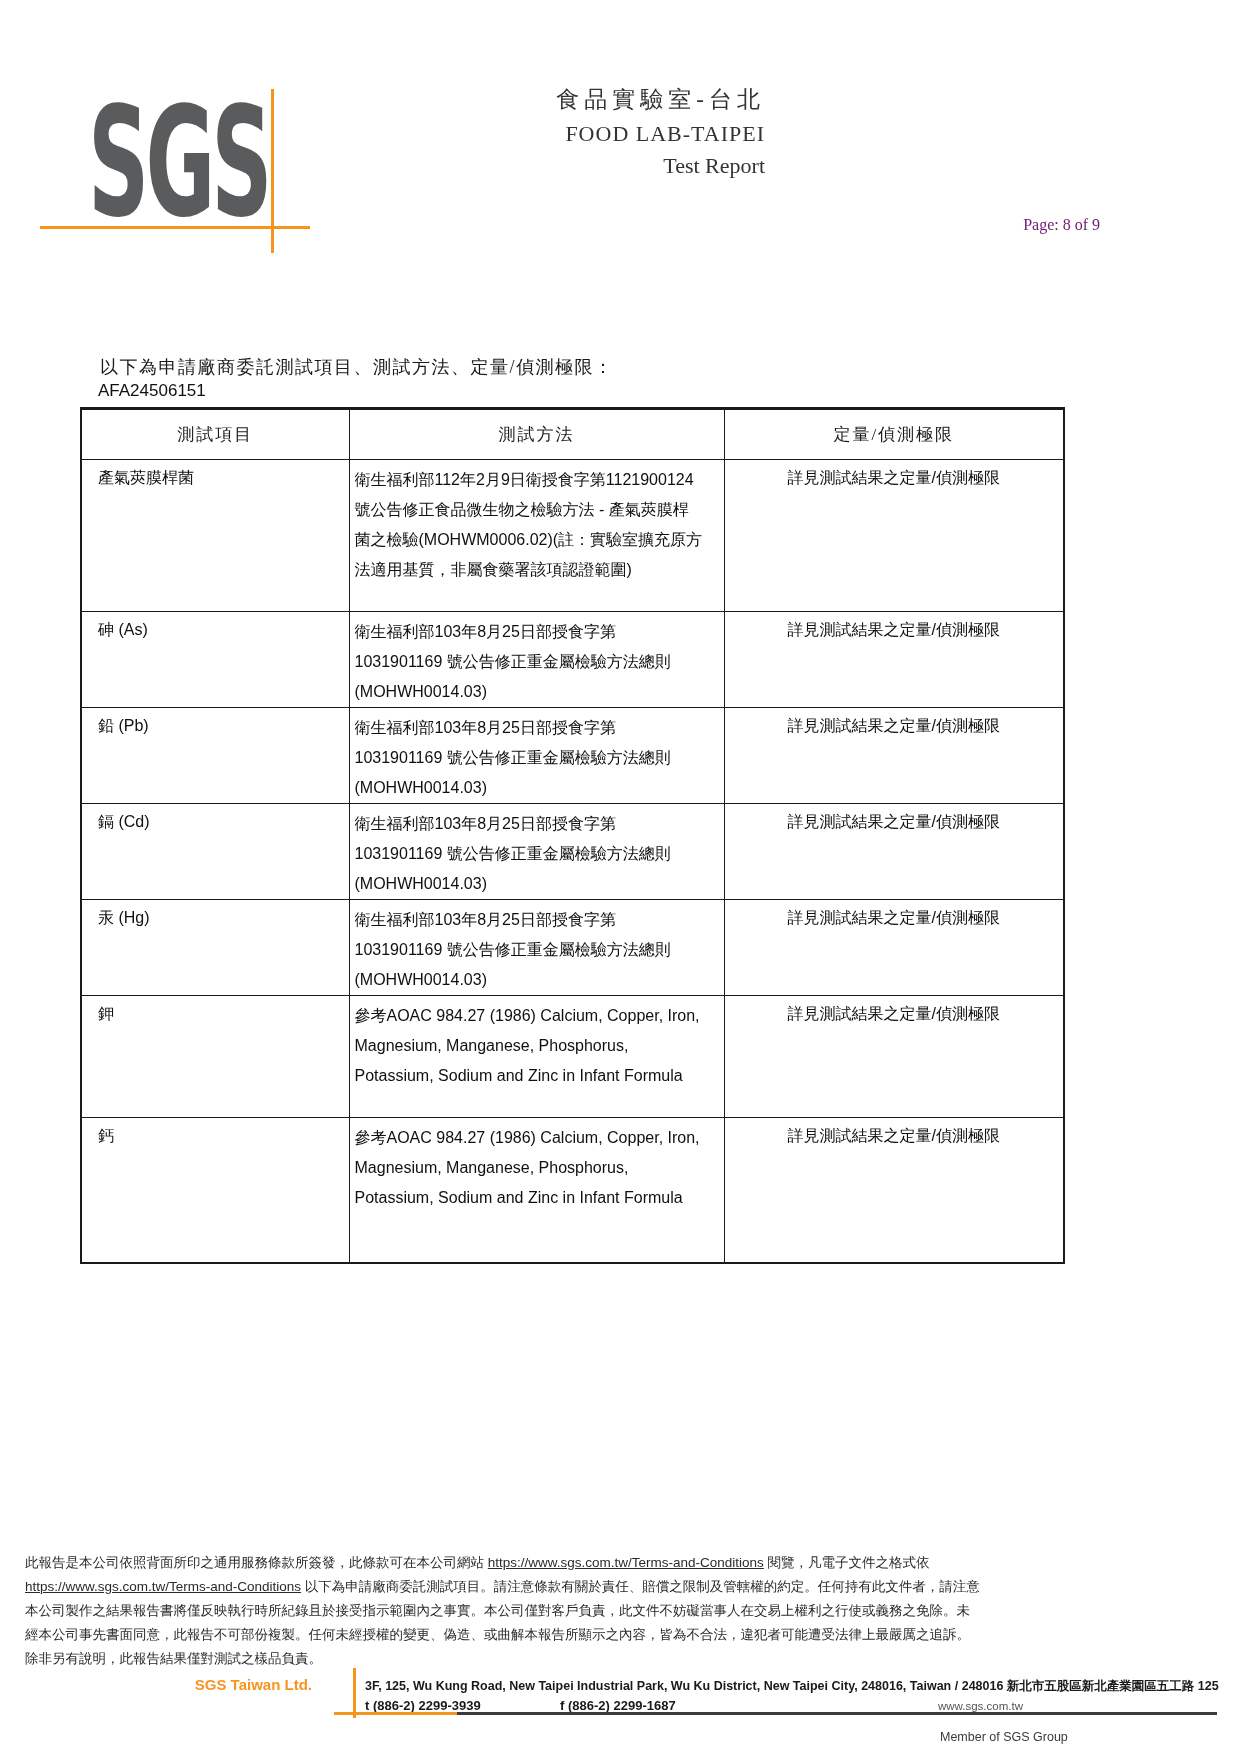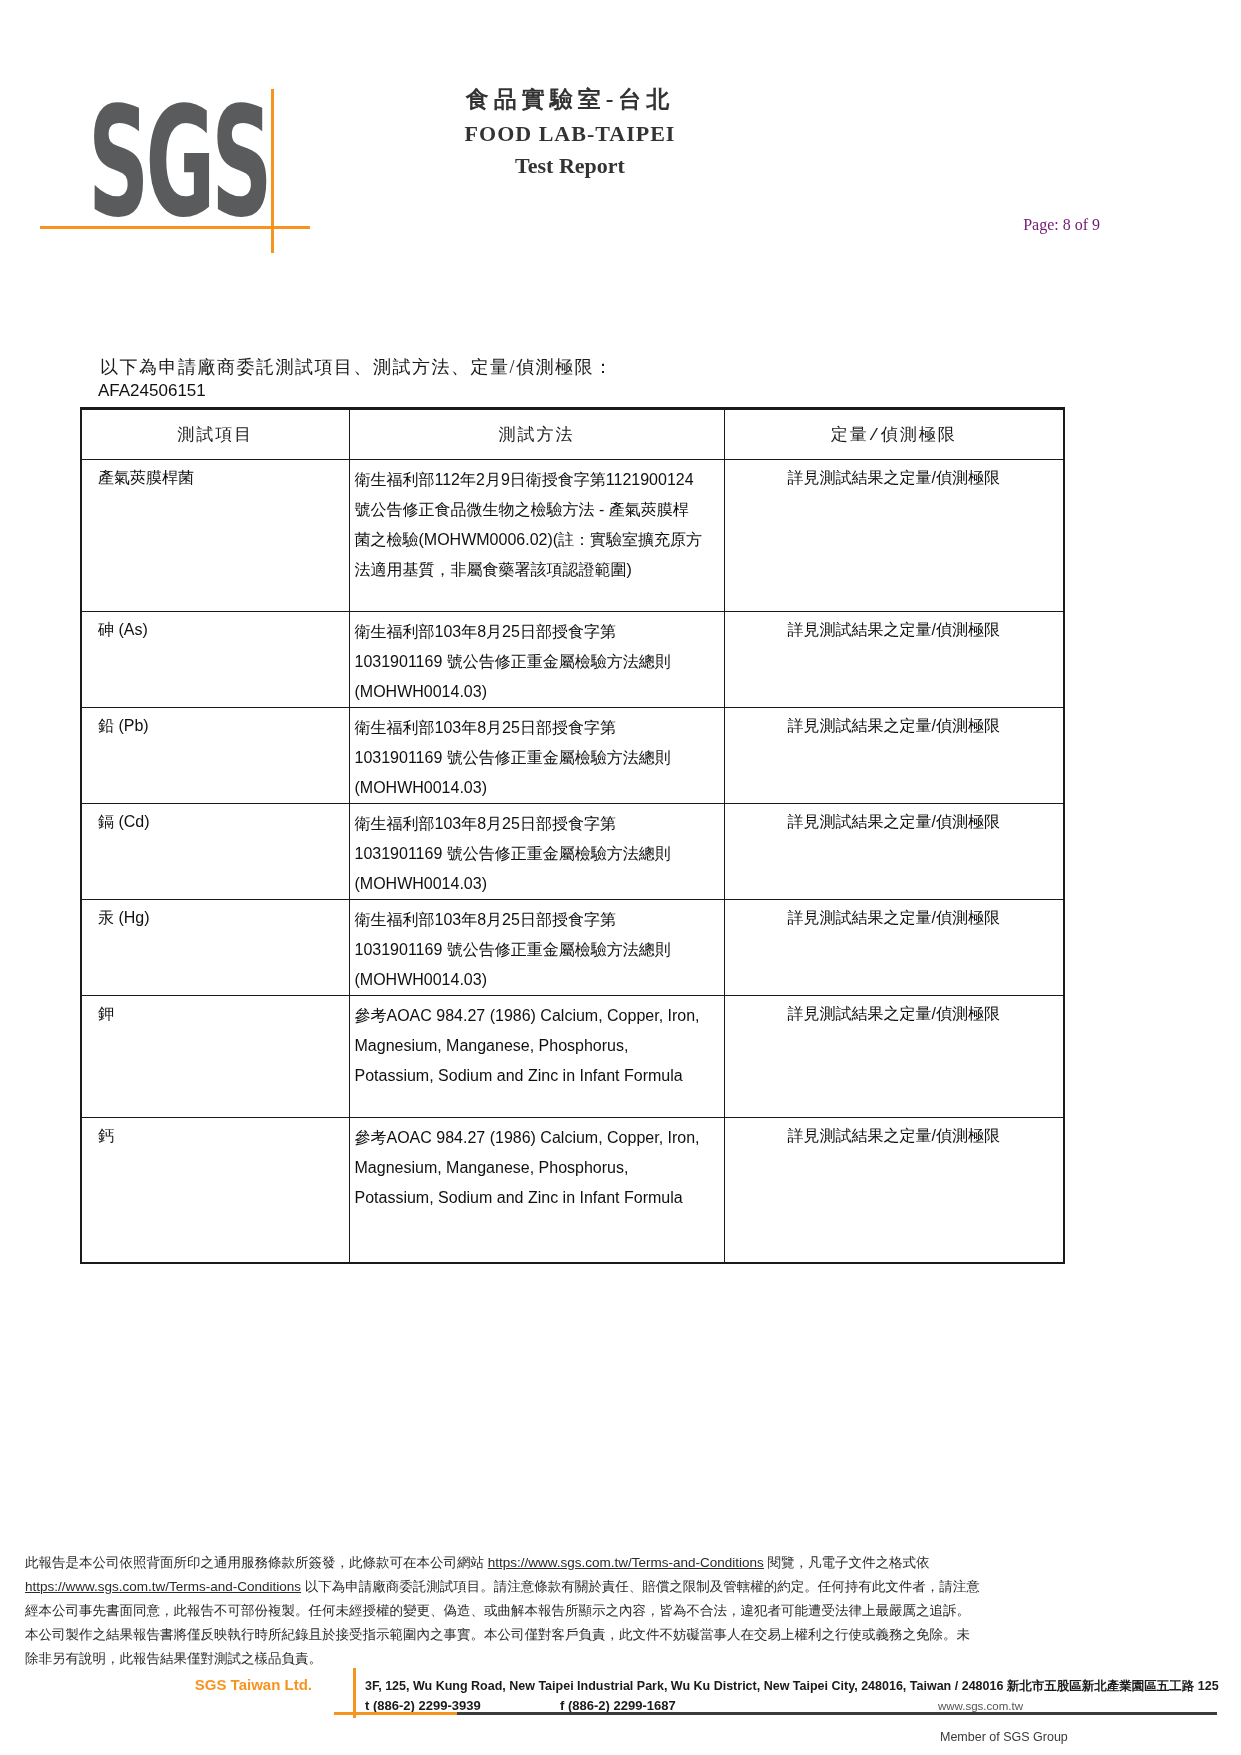--- a/index.html
+++ b/index.html
@@ -14,22 +14,22 @@
   .logo-text {
     position:absolute; left:0; top:0;
     font-family:"DejaVu Sans", sans-serif; font-weight:bold;
     font-size:152px; line-height:0.86; color:#5a5b5d;
     letter-spacing:-7px; transform:scale(0.56,1); transform-origin:left top;
   }
   .logo-hline { position:absolute; left:40px; top:226px; width:270px; height:3px; background:#F7941E; }
   .logo-vline { position:absolute; left:271px; top:89px; width:3px; height:164px; background:#F7941E; }
 
   .title-block {
-    position:absolute; left:375px; top:84px; width:390px; text-align:center;
-    font-family:"Liberation Serif", serif; font-weight:bold; color:#333;
+    position:absolute; left:375px; top:84px; width:390px; text-align:right;
+    font-family:"Liberation Serif", serif; font-weight:normal; color:#333;
   }
   .title-zh  { font-size:23px; letter-spacing:5px; }
   .title-en  { font-size:22px; margin-top:6px; letter-spacing:1px; }
   .report-zh { font-size:22px; margin-top:7px; letter-spacing:13px; }
   .report-en { font-size:22px; margin-top:6px; }
 
   .page-label { position:absolute; left:940px; top:216px; width:160px; text-align:right; font-size:16px; color:#701a75;font-family:Liberation Serif, serif; }
 
   
   .intro-line {
@@ -39,21 +39,21 @@
   .report-no { position:absolute; left:98px; top:381px; font-size:17px; color:#111; }
 
   
   .test-table {
     position:absolute; left:80px; top:407px; width:983px;
     border-collapse:collapse; table-layout:fixed;
   }
   .test-table, .test-table th, .test-table td { border:1.5px solid #1a1a1a; }
   .test-table { border-top-width:3px; border-left-width:2px; border-right-width:2px; border-bottom-width:2px; }
   .test-table th {
-    height:47px; font-family:Liberation Mono, monospace; font-weight:normal;
+    height:47px; font-family:Liberation Serif, serif; font-weight:normal;
     font-size:17px; letter-spacing:2px; text-align:center; vertical-align:middle; color:#1a1a1a;
   }
   .test-table td { vertical-align:top; font-size:16px; color:#101010; overflow:hidden; }
   td.c-item  { padding:8px 4px 0 16px; }
   td.c-method{ padding:5px 2px 0 5px; line-height:30px; white-space:pre; }
   td.c-limit { padding:8px 2px 0 2px; text-align:center; }
 
   
   .disclaimer { position:absolute; left:25px; top:1551px; width:1195px; font-size:13.5px; color:#2a2a2a; }
   .disc-line { height:24px; line-height:24px; white-space:nowrap; overflow:hidden; }
@@ -165,22 +165,22 @@
 Magnesium, Manganese, Phosphorus,
 Potassium, Sodium and Zinc in Infant Formula</td>
         <td class="c-limit">詳見測試結果之定量/偵測極限</td>
       </tr>
     </tbody>
   </table>
 
   <div class="disclaimer">
       <div class="disc-line"><span>此報告是本公司依照背面所印之通用服務條款所簽發，此條款可在本公司網站 </span><span class="u">https://www.sgs.com.tw/Terms-and-Conditions</span><span> 閱覽，凡電子文件之格式依</span></div>
       <div class="disc-line"><span class="u">https://www.sgs.com.tw/Terms-and-Conditions</span><span> 以下為申請廠商委託測試項目。請注意條款有關於責任、賠償之限制及管轄權的約定。任何持有此文件者，請注意</span></div>
+      <div class="disc-line"><span>本公司製作之結果報告書將僅反映執行時所紀錄且於接受指示範圍內之事實。本公司僅對客戶負責，此文件不妨礙當事人在交易上權利之行使或義務之免除。未</span></div>
       <div class="disc-line"><span>經本公司事先書面同意，此報告不可部份複製。任何未經授權的變更、偽造、或曲解本報告所顯示之內容，皆為不合法，違犯者可能遭受法律上最嚴厲之追訴。</span></div>
-      <div class="disc-line"><span>本公司製作之結果報告書將僅反映執行時所紀錄且於接受指示範圍內之事實。本公司僅對客戶負責，此文件不妨礙當事人在交易上權利之行使或義務之免除。未</span></div>
       <div class="disc-line"><span>除非另有說明，此報告結果僅對測試之樣品負責。</span></div>
     </div>
 
   <div class="company-en">SGS Taiwan Ltd.</div>
   <div class="company-zh">台灣檢驗科技股份有限公司</div>
   <div class="footer-vline"></div>
   <div class="footer-address">3F, 125, Wu Kung Road, New Taipei Industrial Park, Wu Ku District, New Taipei City, 248016, Taiwan / 248016 新北市五股區新北產業園區五工路 125 號 3 樓</div>
   <div class="footer-phone">t (886-2) 2299-3939</div>
   <div class="footer-fax">f (886-2) 2299-1687</div>
   <div class="footer-web">www.sgs.com.tw</div>

